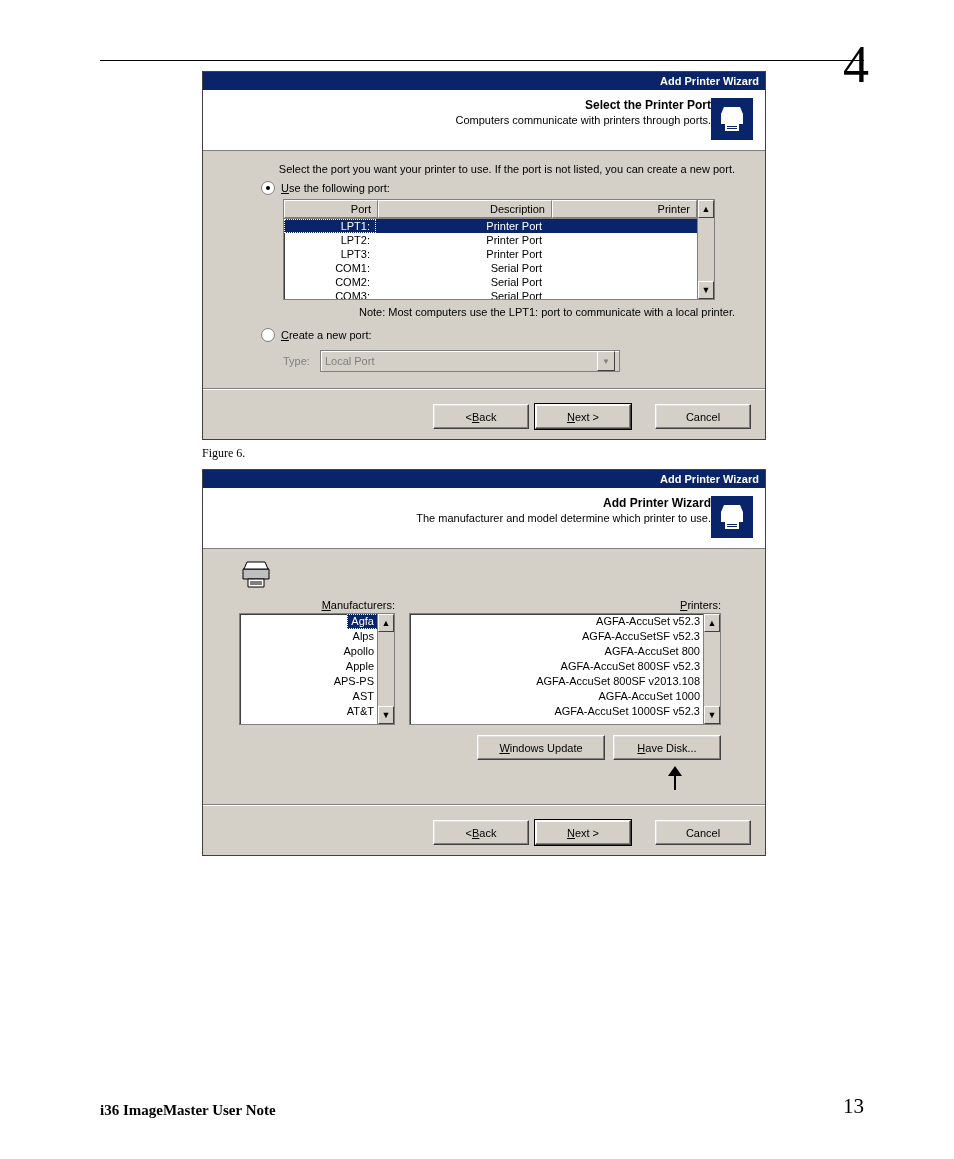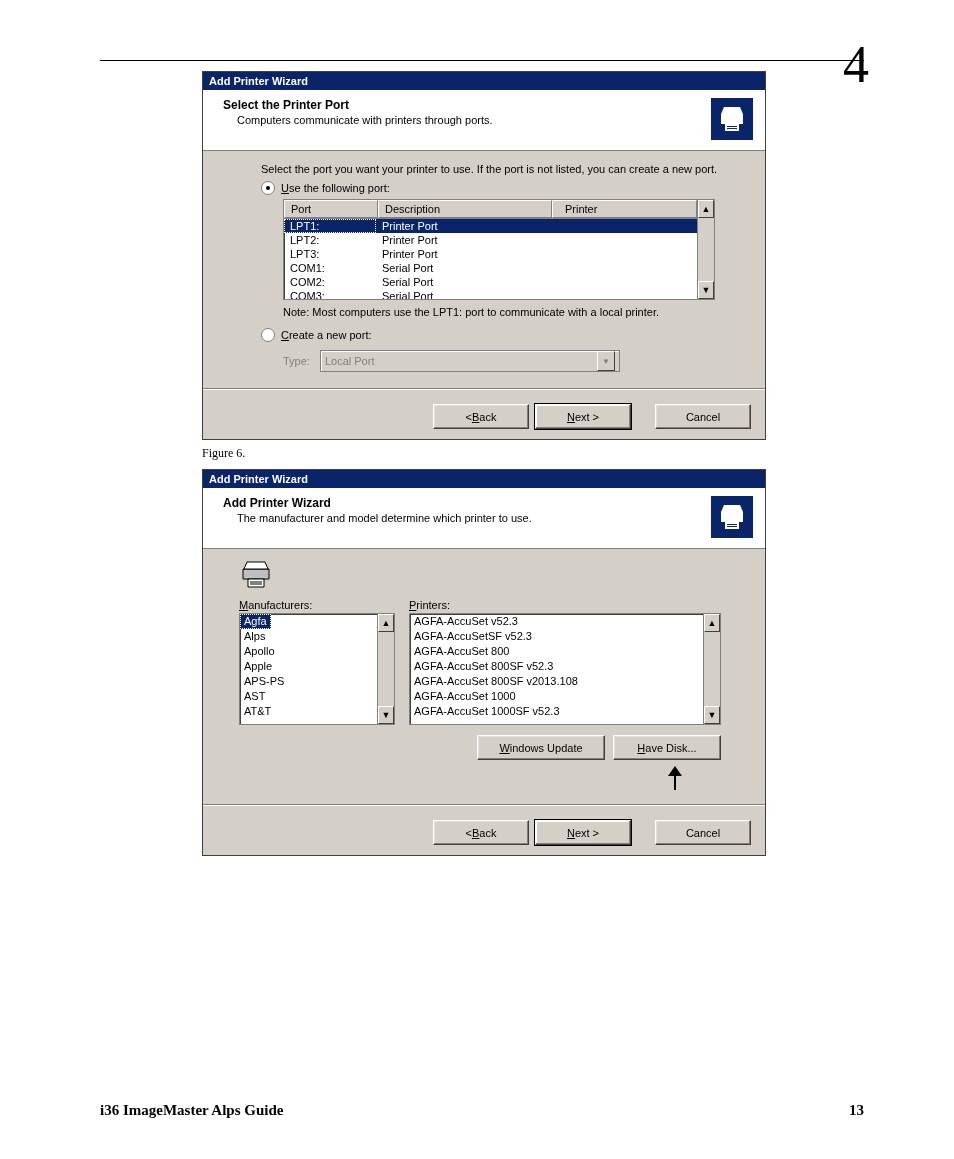--- a/index.html
+++ b/index.html
@@ -40,33 +40,34 @@
     bottom: 40px;
     font-family: Georgia, "Times New Roman", serif;
     font-weight: bold;
     font-size: 15px;
   }
   .footer-r {
     position: absolute;
     right: 90px;
     bottom: 40px;
     font-family: Georgia, "Times New Roman", serif;
-    font-weight: bold;
-    font-size: 15px;
+    font-weight: normal;
+    font-size: 21px;
   }
   
   .wiz {
     width: 564px;
     margin-left: 102px;
     border: 1px solid #404040;
     background: #d4d0c8;
     font-family: Tahoma, "MS Sans Serif", Arial, sans-serif;
     font-size: 11px;
     color: #000;
     box-sizing: border-box;
+    text-align: right;
   }
   .titlebar {
     background: #0a246a;
     color: #fff;
     font-weight: bold;
     padding: 3px 6px;
     font-size: 11px;
   }
   .banner {
     background: #fff;
@@ -401,15 +402,15 @@
       <div class="btn default">
           <span class="u">N</span>
           <span>ext &gt;</span>
         </div>
       <div class="gap"></div>
       <div class="btn">Cancel</div>
     </div>
   </div>
 
 
-  <div class="footer-l">i36 ImageMaster Alps Guide</div>
+  <div class="footer-l">i36 ImageMaster User Note</div>
   <div class="footer-r">13</div>
 </div>
 
 </body></html>

